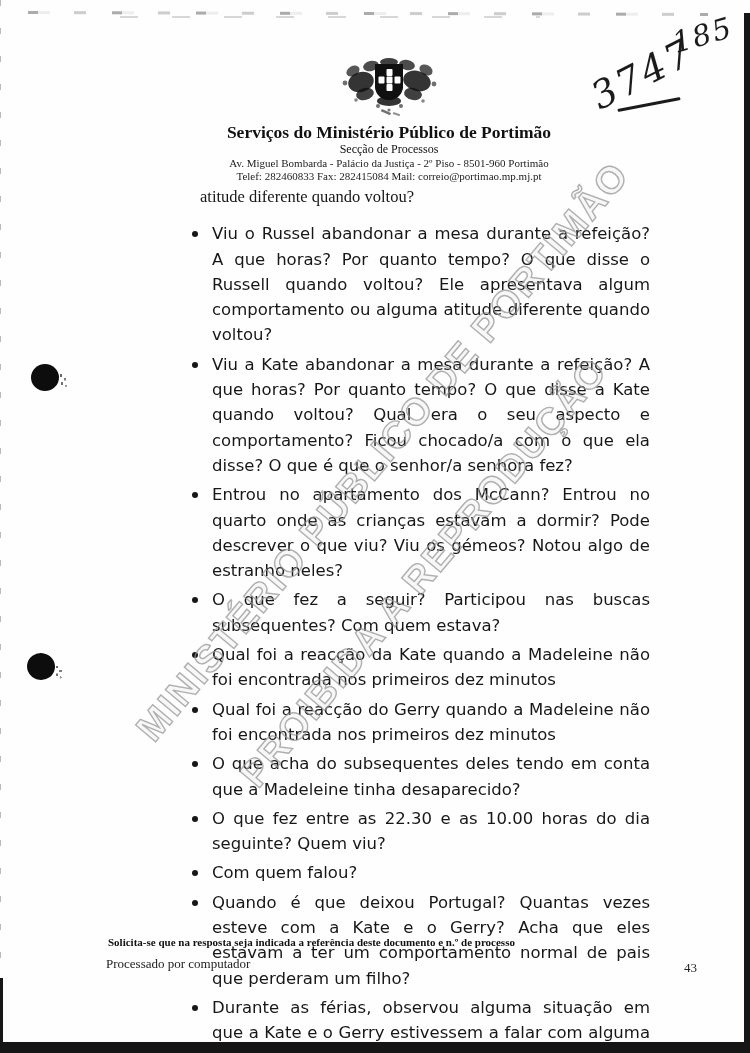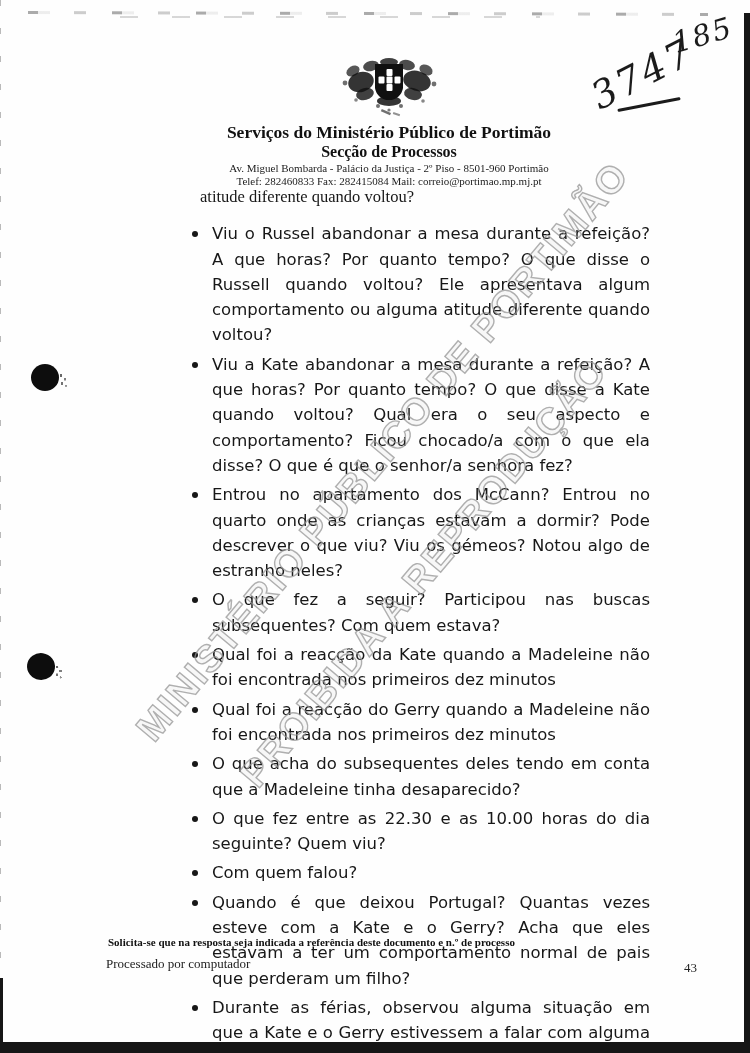--- a/index.html
+++ b/index.html
@@ -52,21 +52,21 @@
   .hand-3747{left:588px;top:52px;font-size:38px;transform:rotate(-27deg);letter-spacing:3px;}
   .hand-underline{
     position:absolute;left:617px;top:103px;width:64px;height:3px;background:#1b1b1b;
     border-radius:3px;transform:rotate(-11deg);
   }
   
   .header{position:absolute;left:0;top:56px;width:100%;text-align:center;}
   .header-inner{display:inline-block;transform:translateX(14px);}
   .crest{display:block;margin:0 auto 4px auto;}
   .org-name{font-family:"Liberation Serif",serif;font-weight:bold;font-size:17.5px;color:#111;line-height:1.15;}
-  .section-name{font-family:"Liberation Serif",serif;font-weight:bold;font-size:16px;color:#111;line-height:1.25;}
+  .section-name{font-family:"Liberation Serif",serif;font-weight:normal;font-size:12px;color:#111;line-height:1.25;}
   .addr{font-family:"Liberation Serif",serif;font-size:11px;color:#222;line-height:1.18;}
   
   .wm{
     position:absolute;white-space:nowrap;
     font-family:"Liberation Sans",sans-serif;font-weight:bold;
     font-size:38px;letter-spacing:2px;
     color:rgba(130,130,130,.06);
     -webkit-text-stroke:1.4px rgba(150,150,150,.75);
     transform-origin:0 0;transform:rotate(-50deg);
     pointer-events:none;

